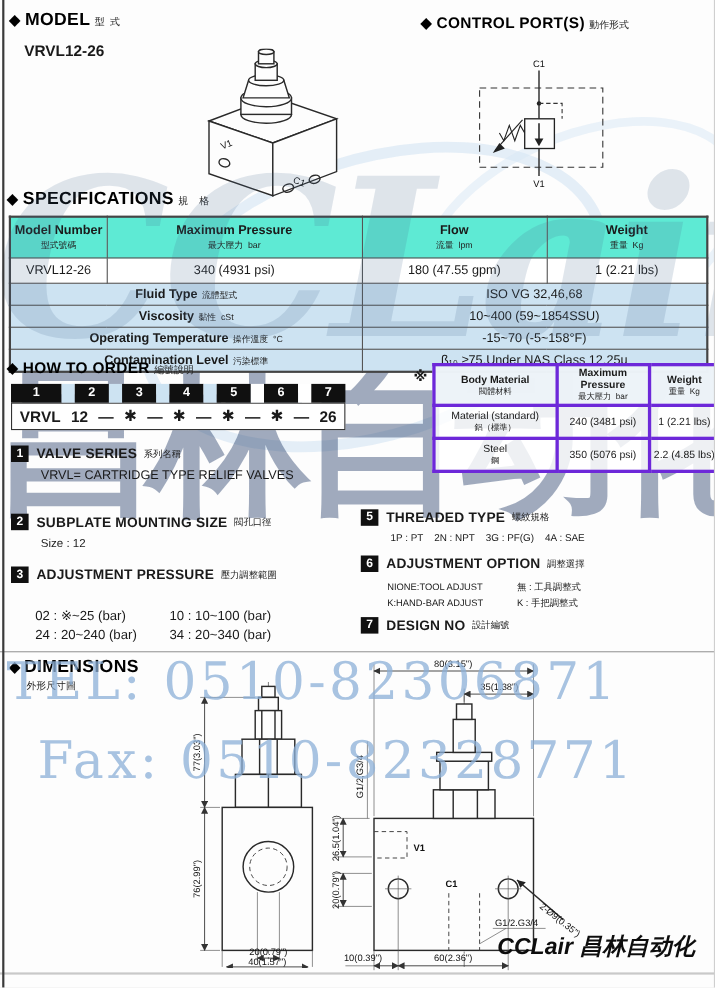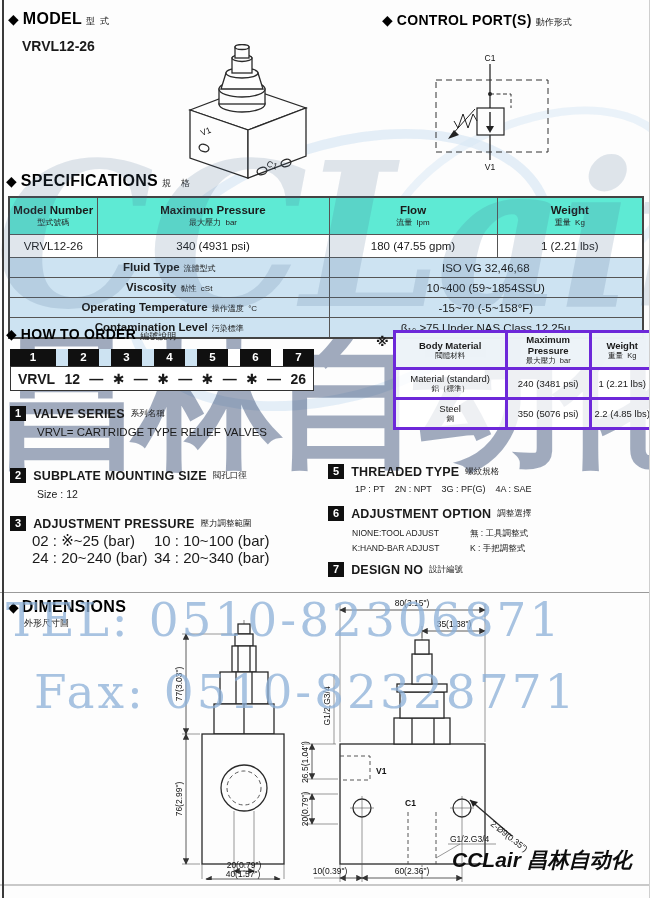--- a/index.html
+++ b/index.html
@@ -65,21 +65,21 @@
 
   
   .item{position:absolute;}
   .badge{display:inline-block;background:#101010;color:#fff;font-weight:bold;font-size:11px;
          padding:1px 5px 2px;margin-right:7px;vertical-align:middle;}
   .item-title{font-weight:bold;font-size:12.5px;letter-spacing:.2px;vertical-align:middle;}
   .item-cn{font-size:8.5px;margin-left:6px;vertical-align:middle;}
   .item-line{font-size:11.5px;margin-left:27px;margin-top:4px;}
   .item-line.small{font-size:9px;}
   .item-line.pre{white-space:pre;}
-  .opt-grid{margin-left:22px;margin-top:0;font-size:15px;line-height:17px;
+  .opt-grid{margin-left:22px;margin-top:20px;font-size:12px;line-height:17px;
             display:grid;grid-template-columns:122px auto;}
   .adj-grid{margin-left:24px;margin-top:4px;font-size:8.5px;line-height:15px;
             display:grid;grid-template-columns:118px auto;}
 
   
   .divider{position:absolute;left:0;top:592px;width:650px;height:1px;background:#9a9a9a;}
   .bottom-line{position:absolute;left:0;top:884px;width:650px;height:2px;background:#c9c9c9;}
   .footer-brand{position:absolute;left:452px;top:846px;font-size:21px;font-weight:bold;color:#0d0d0d;font-style:italic;}
   svg text{font-family:"Liberation Sans","DejaVu Sans",sans-serif;}
   .dline{stroke:#2a2a2a;stroke-width:1.3;fill:none;}

